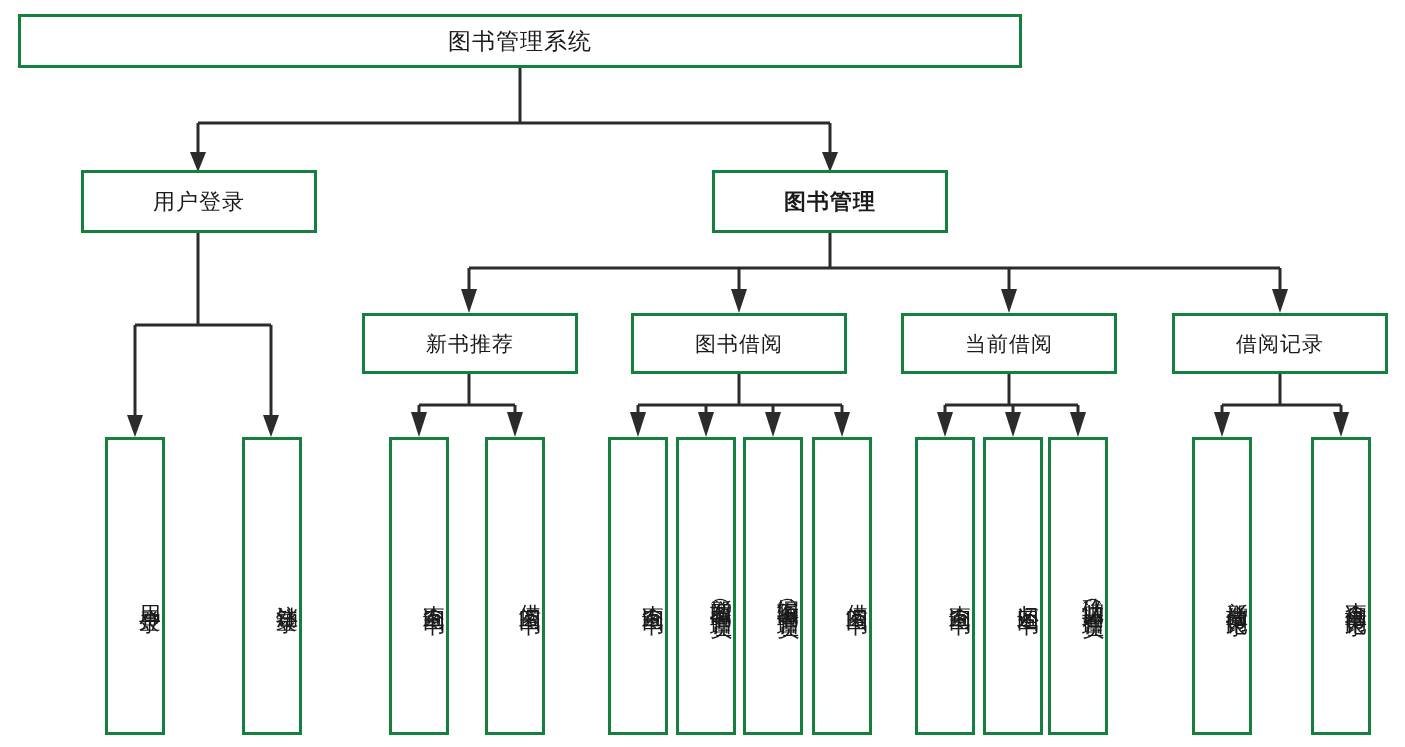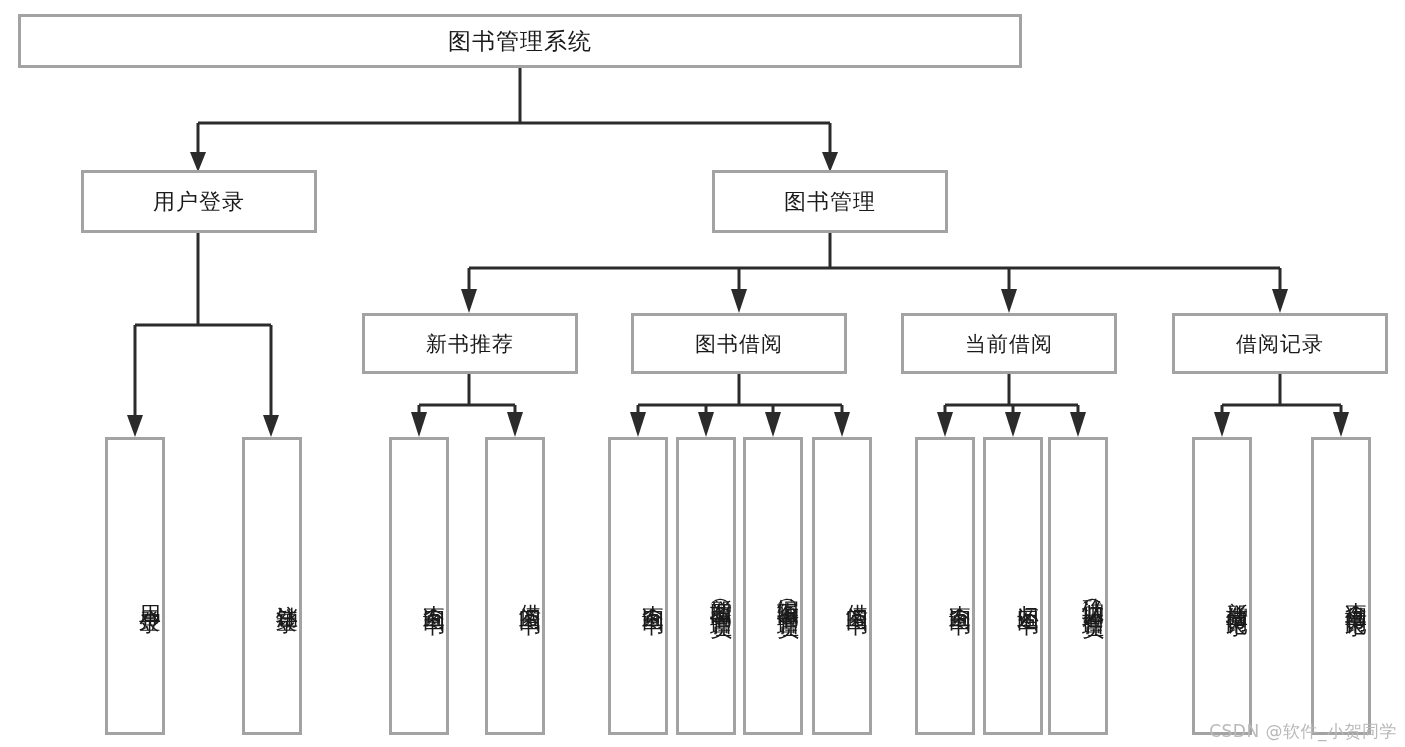--- a/index.html
+++ b/index.html
@@ -34,21 +34,21 @@
   }
   #wires polygon.arrow {
     fill: #2b2b2b;
     stroke: none;
   }
   
   .node {
     position: absolute;
     box-sizing: border-box;
     background: #ffffff;
-    border: 3px solid #a3a3a3;
+    border: 3px solid #15803d;
     display: flex;
     align-items: center;
     justify-content: center;
     color: #1a1a1a;
   }
   .node-root {
     font-size: 23px;
     letter-spacing: 1px;
   }
   .node-l2 {
@@ -146,21 +146,21 @@
     <line x1="1222" y1="405" x2="1222" y2="418"></line>
     <line x1="1341" y1="405" x2="1341" y2="418"></line>
     <polygon class="arrow" points="1214,412 1230,412 1222,437"></polygon>
     <polygon class="arrow" points="1333,412 1349,412 1341,437"></polygon>
   </svg>
 
   <div class="node node-root" style="left:18px; top:14px; width:1004px; height:54px;">图书管理系统</div>
 
   <div class="node node-l2" style="left:81px; top:170px; width:236px; height:63px;">用户登录</div>
 
-  <div class="node node-l2" style="left:712px; top:170px; width:236px; height:63px;">图书管理</div>
+  <div class="node node-l2" style="left:712px; top:170px; width:236px; height:63px;font-weight:bold;">图书管理</div>
 
   <div class="node node-l3" style="left:362px; top:313px; width:216px; height:61px;">新书推荐</div>
 
   <div class="node node-l3" style="left:631px; top:313px; width:216px; height:61px;">图书借阅</div>
 
   <div class="node node-l3" style="left:1172px; top:313px; width:216px; height:61px;">借阅记录</div>
 
   <div class="node node-l3" style="left:901px; top:313px; width:216px; height:61px;">当前借阅</div>
 
   <div class="node node-leaf" style="left:105px; top:437px; width:60px; height:298px;">用户登录</div>
@@ -182,15 +182,14 @@
   <div class="node node-leaf" style="left:915px; top:437px; width:60px; height:298px;">查询图书</div>
 
   <div class="node node-leaf" style="left:983px; top:437px; width:60px; height:298px;">归还图书</div>
 
   <div class="node node-leaf" style="left:1048px; top:437px; width:60px; height:298px;">确认归还（管理员）</div>
 
   <div class="node node-leaf" style="left:1192px; top:437px; width:60px; height:298px;">新增借阅记录</div>
 
   <div class="node node-leaf" style="left:1311px; top:437px; width:60px; height:298px;">查询借阅记录</div>
 
-  <div id="watermark">CSDN @软件_小贺同学</div>
 
 </div>
 
 </body></html>

